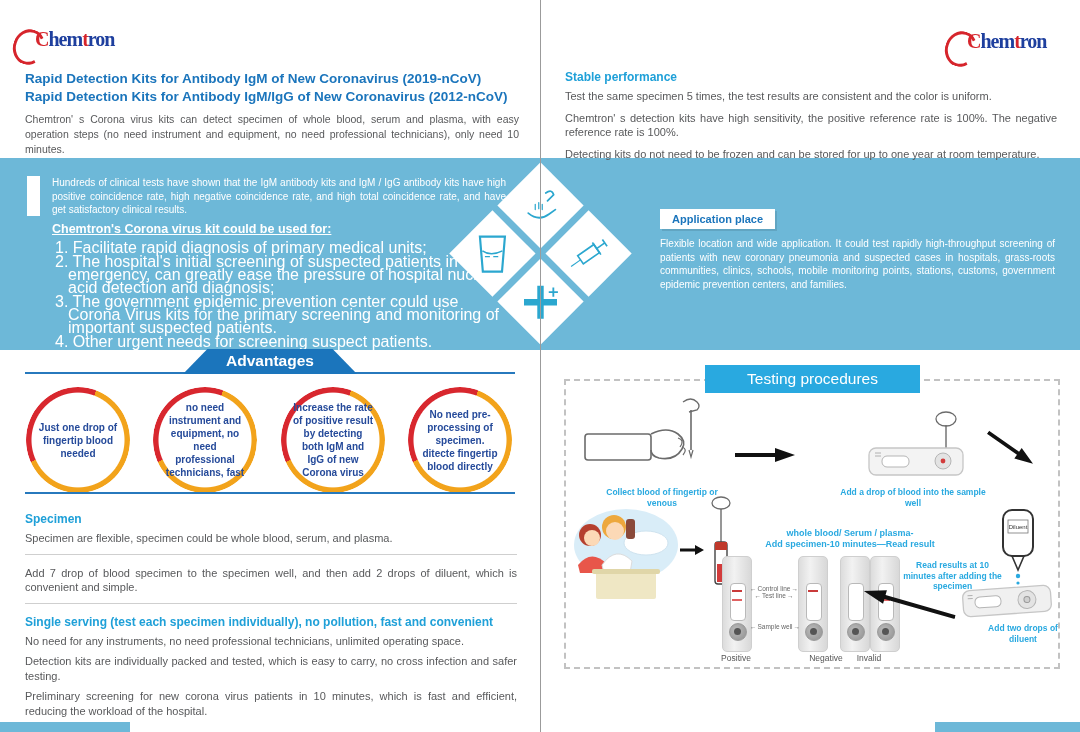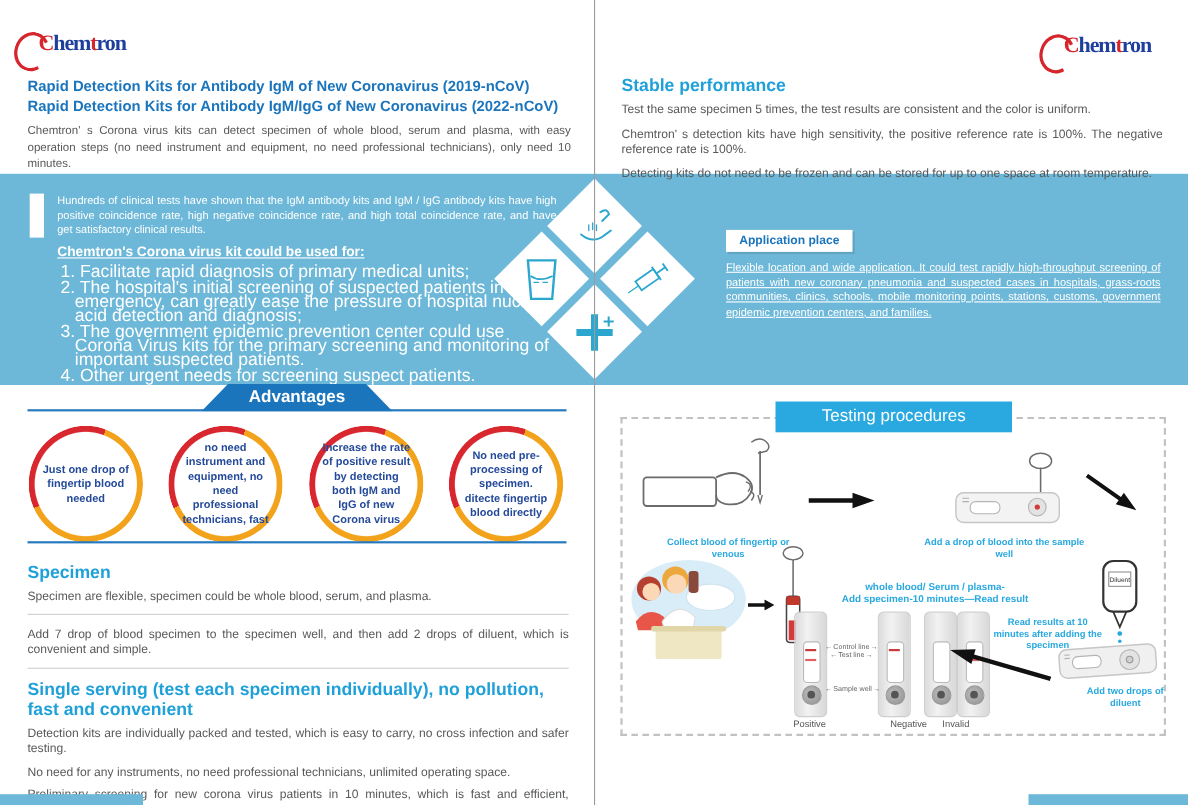--- a/index.html
+++ b/index.html
@@ -27,36 +27,36 @@
   .bp-list{position:absolute;left:55px;top:241px;width:452px;color:#fff;font-size:16px;line-height:13px;}
   .bp-item{padding-left:13px;text-indent:-13px;margin-bottom:1px;}
   
   .diamond{position:absolute;left:476px;top:189px;width:129px;height:129px;transform:rotate(45deg);
            display:grid;grid-template-columns:61px 61px;grid-template-rows:61px 61px;gap:7px;z-index:10;}
   .d-cell{background:#fff;display:flex;align-items:center;justify-content:center;}
   .d-icon{transform:rotate(-45deg);}
   
   .app-label{position:absolute;left:660px;top:209px;background:#fff;color:#1b75bc;font-weight:bold;
              font-size:11px;padding:4px 12px;box-shadow:2px 2px 0 rgba(0,0,0,0.10);}
-  .app-para{position:absolute;left:660px;top:237px;width:395px;color:#fff;font-size:10px;line-height:13.5px;text-align:justify;text-decoration:underline;}
+  .app-para{position:absolute;left:660px;top:237px;width:395px;color:#fff;font-size:10px;line-height:13.5px;text-align:justify;}
   
   .adv-banner{position:absolute;left:183px;top:349px;width:174px;height:25px;background:#1b75bc;
               clip-path:polygon(14% 0,86% 0,100% 100%,0 100%);color:#fff;font-weight:bold;font-size:15.5px;
               text-align:center;line-height:24px;z-index:6;}
   .hline{position:absolute;left:25px;width:490px;height:2px;background:#2779bd;}
   .adv-circle{position:absolute;top:387px;width:104px;height:106px;}
   .adv-ring{position:absolute;inset:0;border-radius:50%;
             background:conic-gradient(from -115deg,#d8272e 0deg 135deg,#f2a31b 135deg 360deg);
             -webkit-mask:radial-gradient(closest-side,transparent calc(100% - 6px),#000 calc(100% - 5px));
             mask:radial-gradient(closest-side,transparent calc(100% - 6px),#000 calc(100% - 5px));}
   .adv-text{position:absolute;inset:0;display:flex;align-items:center;justify-content:center;
             text-align:center;padding:12px;font-size:10px;font-weight:bold;color:#254a9a;line-height:13px;}
   
   .sections{position:absolute;left:25px;top:512px;width:492px;}
-  .sec-h{color:#1fa0d8;font-weight:bold;font-size:16px;margin:0 0 5px 0;}
+  .sec-h{color:#1fa0d8;font-weight:bold;font-size:12px;margin:0 0 5px 0;}
   .sec-p{font-size:11px;line-height:14.5px;text-align:justify;margin:0 0 6px 0;}
   .sec-hr{border:none;border-top:1px solid #cfcfcf;margin:8px 0 11px 0;}
   
   .stable{position:absolute;left:565px;top:70px;width:492px;}
   .stable .sec-p{margin-bottom:7px;}
   
   .tp-banner{position:absolute;left:705px;top:365px;width:215px;height:28px;background:#29a9e0;color:#fff;
              font-weight:normal;font-size:15.5px;text-align:center;line-height:28px;z-index:8;}
   .tp-box{position:absolute;left:564px;top:379px;width:492px;height:286px;border:2px dashed #c2c2c2;z-index:2;}
   .cap{position:absolute;color:#29a9e0;font-weight:bold;font-size:8.5px;line-height:10.5px;text-align:center;z-index:5;}
@@ -85,21 +85,21 @@
 
   <div class="blue-band"></div>
 
   <div class="logo" style="left:18px;top:26px;">
     <span class="logo-oval"></span>
     <span class="logo-text"><span class="lt-red">C</span><span class="lt-blue">hem</span><span class="lt-red">t</span><span class="lt-blue">ron</span></span>
   </div>
 
   <div class="main-title">
     <div>Rapid Detection Kits for Antibody IgM of New Coronavirus (2019-nCoV)</div>
-    <div>Rapid Detection Kits for Antibody IgM/IgG of New Coronavirus (2022-nCoV)</div>
+    <div>Rapid Detection Kits for Antibody IgM/IgG of New Coronavirus (2012-nCoV)</div>
   </div>
   <div class="intro">Chemtron' s Corona virus kits can detect specimen of whole blood, serum and plasma, with easy operation steps (no need instrument and equipment, no need professional technicians), only need 10 minutes.</div>
 
   <div class="white-bar"></div>
   <div class="bp-text">Hundreds of clinical tests have shown that the IgM antibody kits and IgM / IgG antibody kits have high positive coincidence rate, high negative coincidence rate, and high total coincidence rate, and have get satisfactory clinical results.</div>
   <div class="bp-head">Chemtron's Corona virus kit could be used for:</div>
   <div class="bp-list">
     <div class="bp-item">1. Facilitate rapid diagnosis of primary medical units;</div>
     <div class="bp-item">2. The hospital's initial screening of suspected patients in hot emergency, can greatly ease the pressure of hospital nucleic acid detection and diagnosis;</div>
     <div class="bp-item">3. The government epidemic prevention center could use Corona Virus kits for the primary screening and monitoring of important suspected patients.</div>
@@ -158,36 +158,36 @@
   </div>
   <div class="hline" style="top:492px;"></div>
 
   <div class="sections">
     <div class="sec-h">Specimen</div>
     <div class="sec-p">Specimen are flexible, specimen could be whole blood, serum, and plasma.</div>
     <hr class="sec-hr">
     <div class="sec-p">Add 7 drop of blood specimen to the specimen well, and then add 2 drops of diluent, which is convenient and simple.</div>
     <hr class="sec-hr">
     <div class="sec-h">Single serving (test each specimen individually), no pollution, fast and convenient</div>
+    <div class="sec-p">No need for any instruments, no need professional technicians, unlimited operating space.</div>
     <div class="sec-p">Detection kits are individually packed and tested, which is easy to carry, no cross infection and safer testing.</div>
-    <div class="sec-p">No need for any instruments, no need professional technicians, unlimited operating space.</div>
     <div class="sec-p">Preliminary screening for new corona virus patients in 10 minutes, which is fast and efficient, reducing the workload of the hospital.</div>
   </div>
   <div class="abs" style="left:0;top:722px;width:130px;height:10px;background:#6db8d8;"></div>
 
   <div class="logo" style="left:950px;top:28px;">
     <span class="logo-oval"></span>
     <span class="logo-text"><span class="lt-red">C</span><span class="lt-blue">hem</span><span class="lt-red">t</span><span class="lt-blue">ron</span></span>
   </div>
 
   <div class="stable">
     <div class="sec-h">Stable performance</div>
     <div class="sec-p">Test the same specimen 5 times, the test results are consistent and the color is uniform.</div>
     <div class="sec-p">Chemtron' s detection kits have high sensitivity, the positive reference rate is 100%. The negative reference rate is 100%.</div>
-    <div class="sec-p">Detecting kits do not need to be frozen and can be stored for up to one space at room temperature.</div>
+    <div class="sec-p">Detecting kits do not need to be frozen and can be stored for up to one year at room temperature.</div>
   </div>
 
   <div class="app-label">Application place</div>
   <div class="app-para">Flexible location and wide application. It could test rapidly high-throughput screening of patients with new coronary pneumonia and suspected cases in hospitals, grass-roots communities, clinics, schools, mobile monitoring points, stations, customs, government epidemic prevention centers, and families.</div>
 
   <div class="tp-box"></div>
   <div class="tp-banner">Testing procedures</div>
 
   <svg class="abs" style="left:583px;top:396px;z-index:5;" width="150" height="88" viewBox="0 0 150 88" fill="none" stroke="#6b6b6b" stroke-width="1.6">
     <rect x="2" y="38" width="66" height="26" rx="3"></rect>

